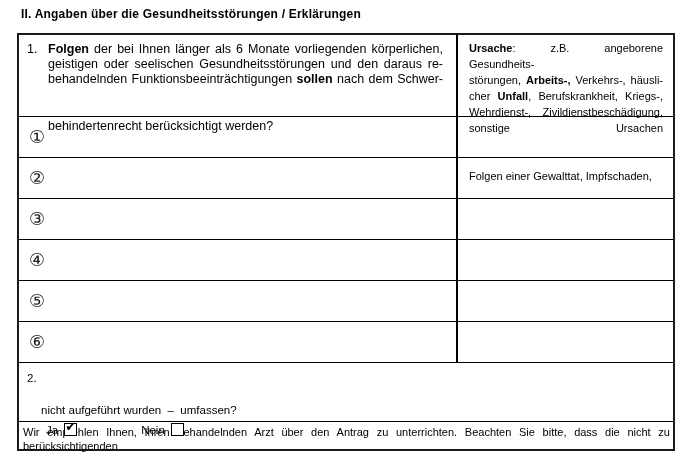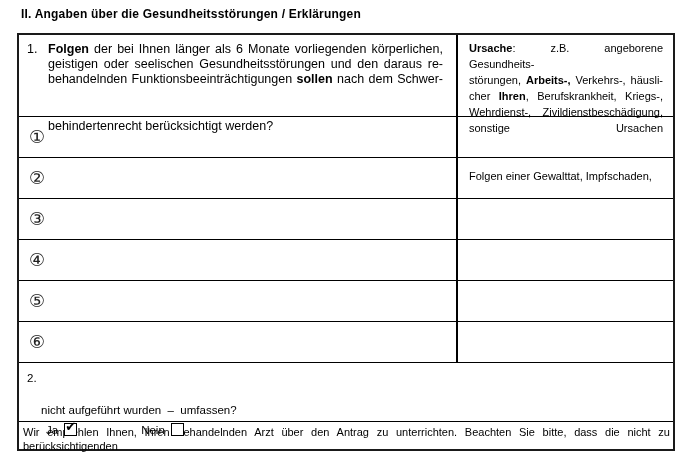--- a/index.html
+++ b/index.html
@@ -83,21 +83,21 @@
         <div class="q-lines jlines">
             <div><b>Folgen</b><span> der bei Ihnen länger als 6 Monate vorliegenden körperlichen,</span></div>
             <div><span>geistigen oder seelischen Gesundheitsstörungen und den daraus re-</span></div>
             <div><span>behandelnden Funktionsbeeinträchtigungen </span><b>sollen</b><span> nach dem Schwer-</span></div>
             <div><span>behindertenrecht berücksichtigt werden?</span></div>
           </div>
       </div>
       <div class="cell-u jlines">
           <div><b>Ursache</b><span>: z.B. angeborene Gesundheits-</span></div>
           <div><span>störungen, </span><b>Arbeits-,</b><span> Verkehrs-, häusli-</span></div>
-          <div><span>cher </span><b>Ihren</b><span>, Berufskrankheit, Kriegs-,</span></div>
+          <div><span>cher </span><b>Unfall</b><span>, Berufskrankheit, Kriegs-,</span></div>
           <div><span>Wehrdienst-, Zivildienstbeschädigung,</span></div>
           <div><span>sonstige Ursachen</span></div>
           <div><span>Folgen einer Gewalttat, Impfschaden,</span></div>
         </div>
     </div>
 
     <div class="row num-row">
       <div class="num-cell">
           <span class="circ">①</span>
         </div>

